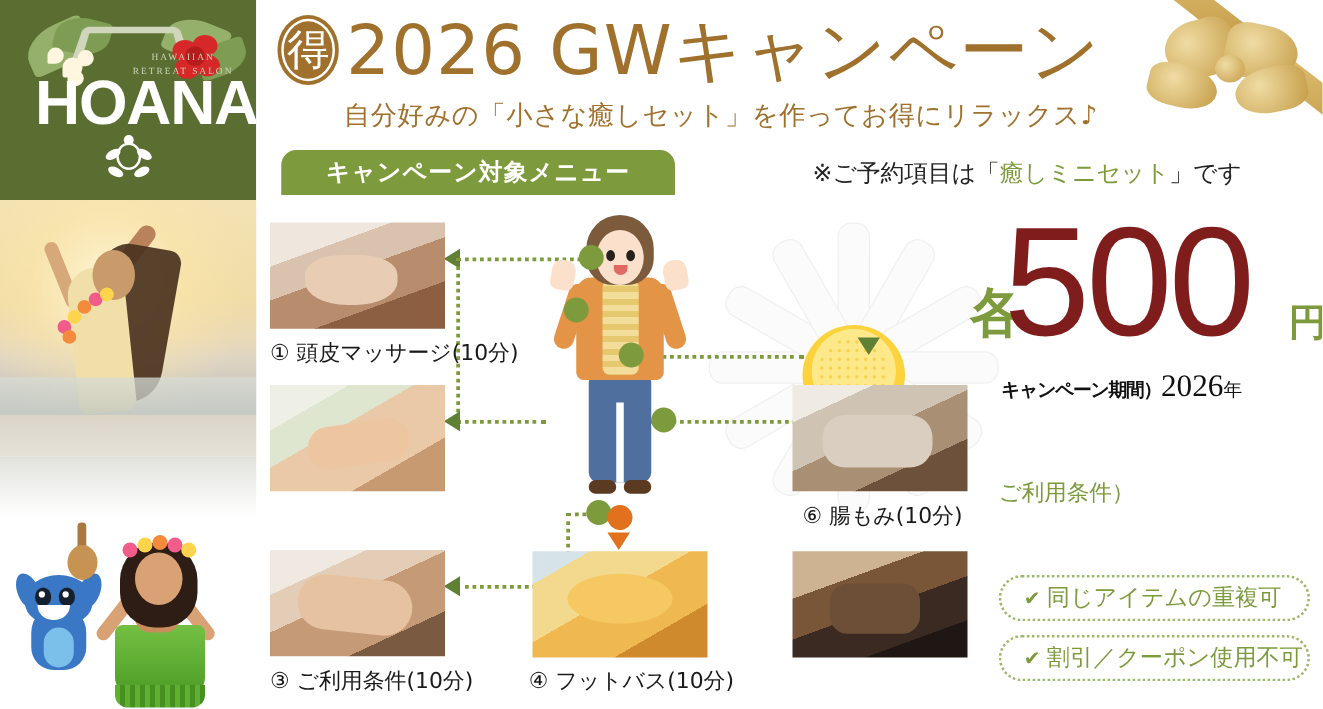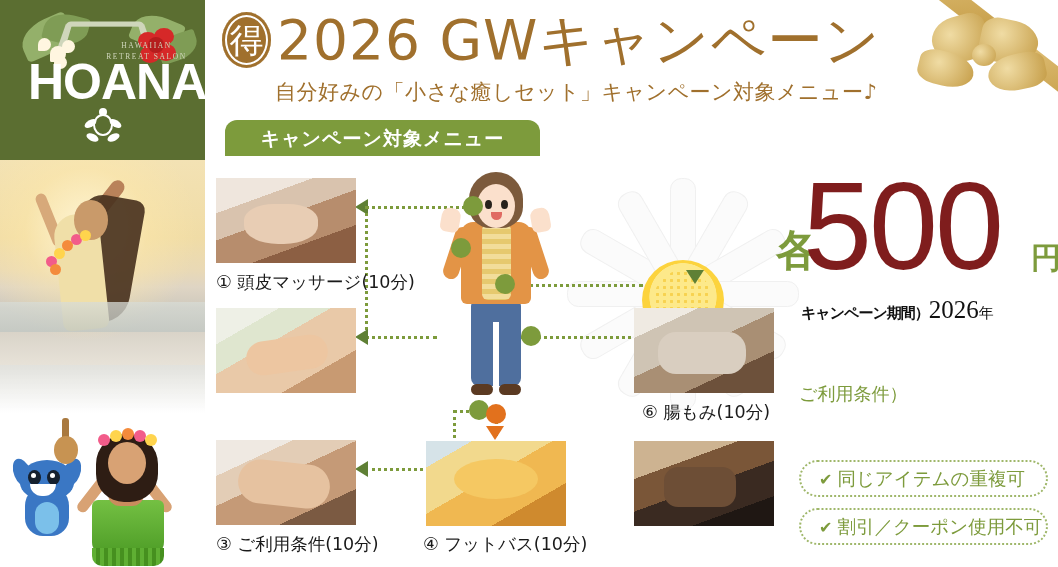--- a/index.html
+++ b/index.html
@@ -321,24 +321,27 @@
       <div class="rb-tail" style="left:96px;top:62px;width:110px;height:20px;transform:rotate(38deg);"></div>
       <div class="rb-loop" style="left:34px;top:16px;width:56px;height:46px;border-radius:60% 40% 30% 70%;transform:rotate(-16deg);"></div>
       <div class="rb-loop" style="left:82px;top:20px;width:58px;height:44px;border-radius:40% 60% 70% 30%;transform:rotate(12deg);"></div>
       <div class="rb-loop" style="left:20px;top:52px;width:56px;height:34px;border-radius:40% 60% 60% 40%;transform:rotate(14deg);"></div>
       <div class="rb-loop" style="left:90px;top:54px;width:58px;height:36px;border-radius:60% 40% 40% 60%;transform:rotate(-12deg);"></div>
       <div class="rb-loop" style="left:74px;top:44px;width:24px;height:22px;border-radius:50%;"></div>
     </div>
 
     <div class="maru-toku jp">得</div>
     <div class="title-main jp">2026 GWキャンペーン</div>
-    <div class="title-sub jp">自分好みの「小さな癒しセット」キャンペーン対象メニュー♪</div>
+    <div class="title-sub jp">自分好みの「小さな癒しセット」を作ってお得にリラックス♪</div>
 
     <div class="tab-green jp">キャンペーン対象メニュー</div>
 
+    <div class="note-right jp">
+      <span>※ご予約項目は「</span><span class="hl">癒しミニセット</span><span>」です</span>
+    </div>
   </div>
 
   <div class="main">
 
     <div class="daisy">
       <div class="petal" style="transform:rotate(0deg);"></div>
       <div class="petal" style="transform:rotate(30deg);"></div>
       <div class="petal" style="transform:rotate(60deg);"></div>
       <div class="petal" style="transform:rotate(90deg);"></div>
       <div class="petal" style="transform:rotate(120deg);"></div>

